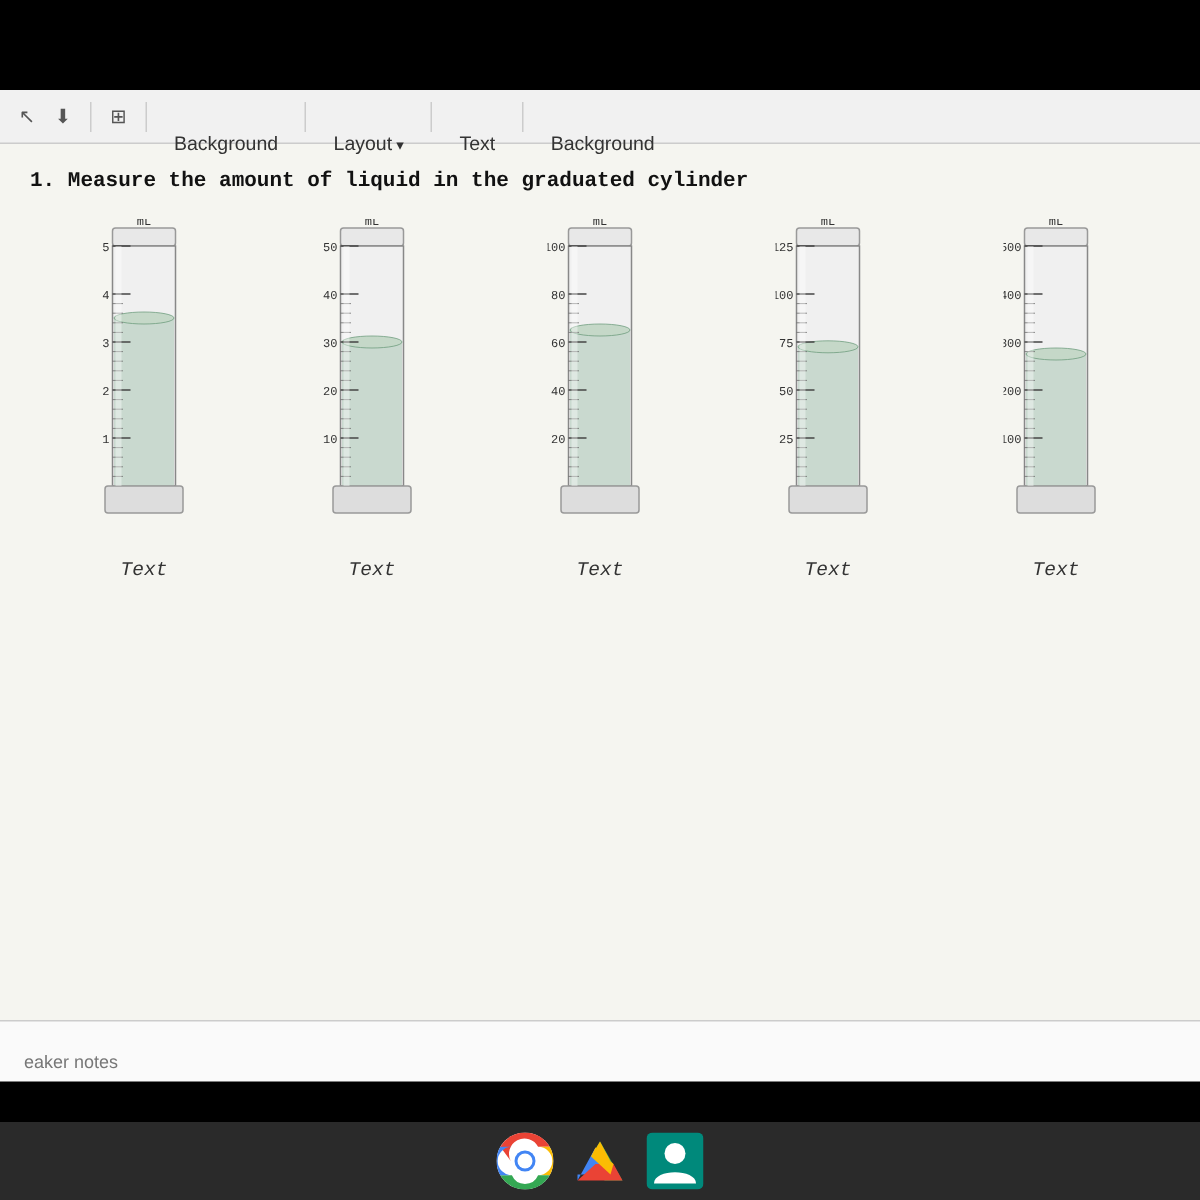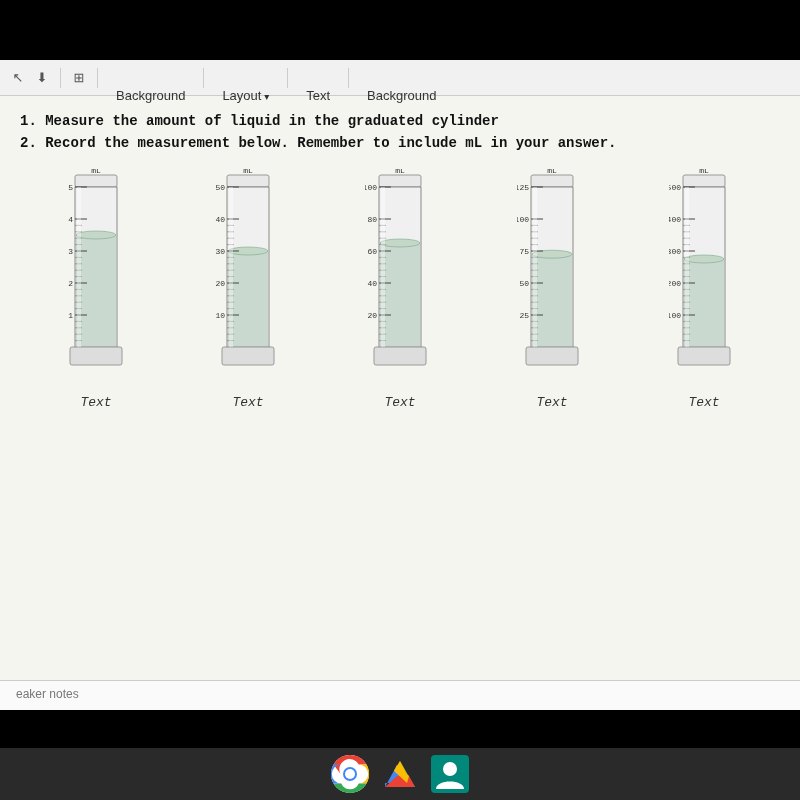--- a/index.html
+++ b/index.html
@@ -95,21 +95,21 @@
     .text-label {
       font-size: 13px;
       color: #333;
       margin-top: 6px;
       font-style: italic;
     }
 
     
     .notes-area {
       border-top: 1px solid #ccc;
-      padding: 6px 16px;
+      padding: 20px 16px;
       font-size: 12px;
       color: #777;
       background: #fafafa;
       height: 30px;
     }
 
     
     .taskbar {
       position: absolute;
       bottom: 0;
@@ -164,21 +164,20 @@
     <button class="toolbar-btn with-arrow">Layout</button>
     <div class="toolbar-sep"></div>
     <button class="toolbar-btn">Text</button>
     <div class="toolbar-sep"></div>
     <button class="toolbar-btn">Background</button>
   </div>
 
   <div class="content">
     <div class="instructions">
       <div>1. Measure the amount of liquid in the graduated cylinder</div>
-      <div>2. Record the measurement below. Remember to include mL in your answer.</div>
     </div>
 
     <div class="cylinders-row" id="cylinders-row">
 
     <div class="cylinder-container">
           <svg width="70" height="220">
 
       <rect x="14" y="6" width="42" height="12" rx="2" fill="#e8e8e8" stroke="#999" stroke-width="1"></rect>
 
       <rect x="14" y="18" width="42" height="160" fill="#f0f0f0" stroke="#888" stroke-width="1"></rect>

